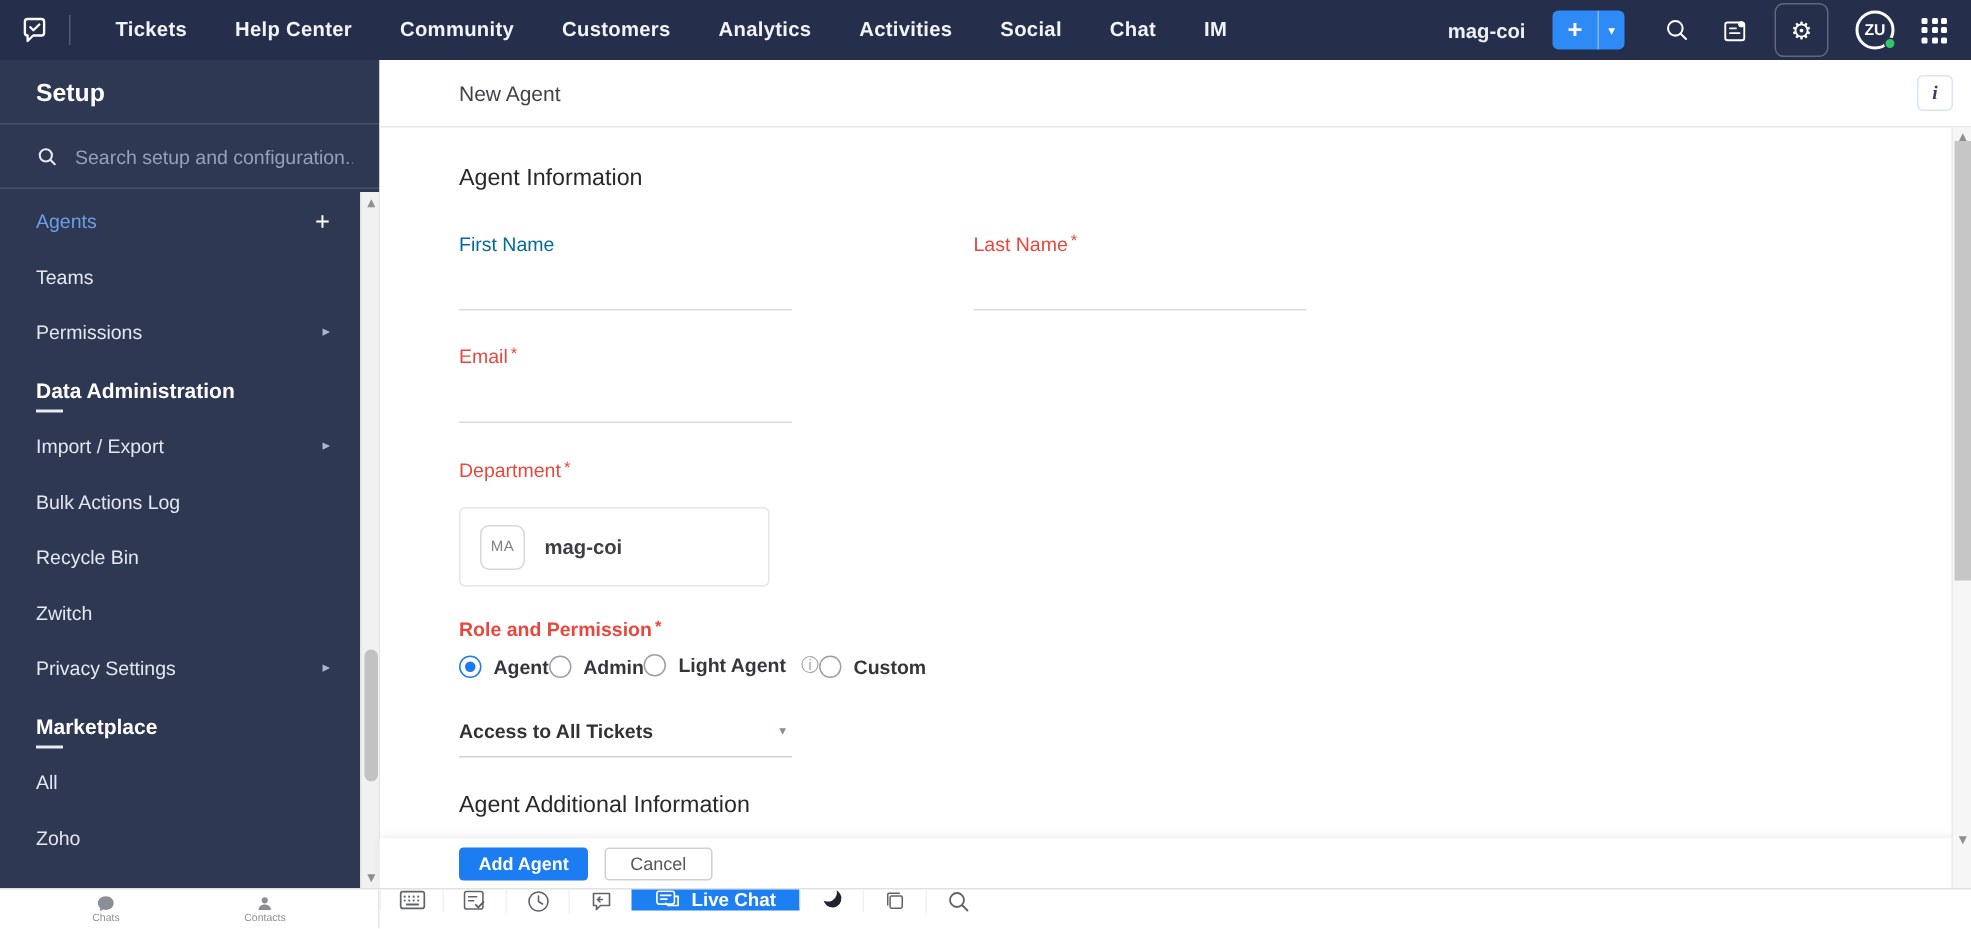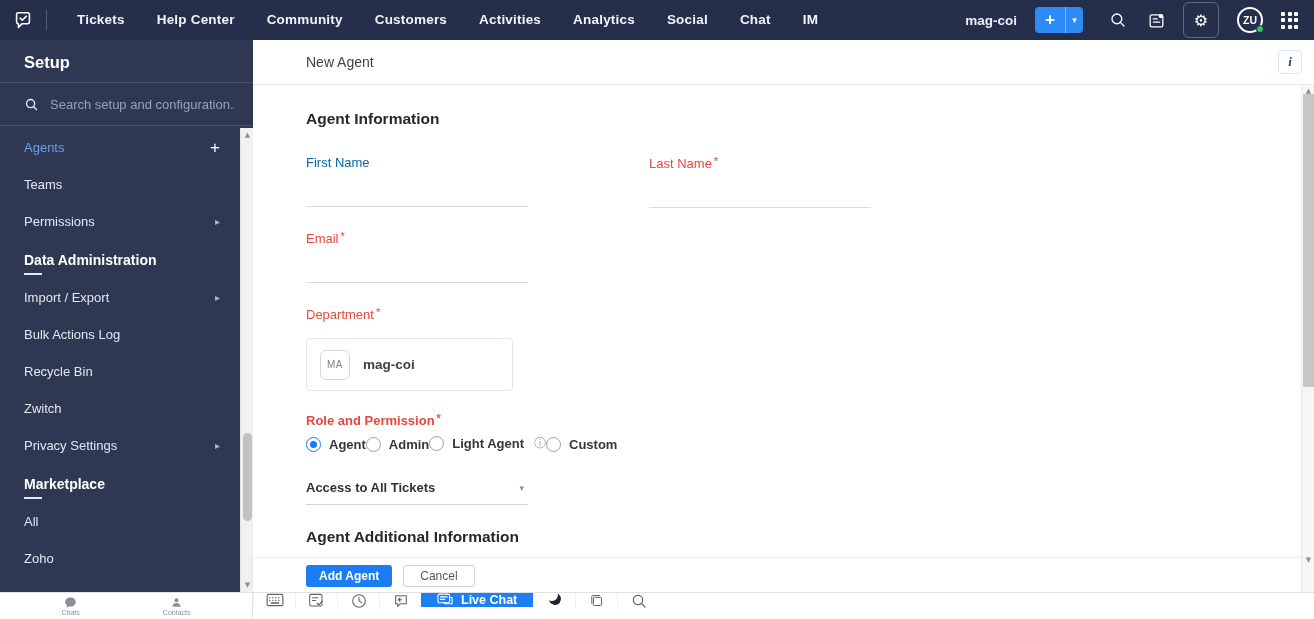--- a/index.html
+++ b/index.html
@@ -45,21 +45,21 @@
   
   .sb-scroll { position:absolute; top:88px; right:0; width:13px; bottom:0; background:#f1f1f1; border-left:1px solid #e4e4e4; }
   .sb-scroll .thumb { position:absolute; top:305px; left:2px; width:9px; height:88px; background:#c2c2c2; border-radius:5px; }
   .scroll-arrow { position:absolute; left:0; width:13px; text-align:center; font-size:7px; color:#8f8f8f; font-family:"DejaVu Sans",sans-serif; }
 
   
   .main { position:absolute; top:40px; left:253px; right:0; height:552px; background:#fff; }
   .main-header { position:relative; height:45px; border-bottom:1px solid #e7e8ea; }
   .main-title { position:absolute; left:53px; top:14px; font-size:14px; color:#3f434a; }
   .info-btn { position:absolute; right:12px; top:10px; width:24px; height:24px; border:1px solid #d7e5f4; border-radius:4px; background:#fff; display:flex; align-items:center; justify-content:center; font-family:"Liberation Serif",serif; font-style:italic; font-weight:700; font-size:13px; color:#3a3f63; cursor:pointer; }
-  .h-section { position:absolute; left:53px; font-size:15.5px; font-weight:700; color:#26292e; }
+  .h-section { position:absolute; left:53px; font-size:15.5px; font-weight:400; color:#26292e; }
   .field { position:absolute; width:222px; }
   .f-label { font-size:13px; color:#0369a1; }
   .f-label.req { color:#e8473d; }
   .f-label .ast { color:#e8473d; font-size:11px; vertical-align:3px; margin-left:2px; }
   .f-input { width:222px; border:none; border-bottom:1px solid #d9dbde; background:transparent; outline:none; height:20px; font-size:13px; color:#33373d; }
   .dept-box { position:absolute; left:53px; width:207px; height:53px; border:1px solid #e3e6ea; border-radius:4px; background:#fff; display:flex; align-items:center; padding-left:13px; gap:13px; }
   .dept-chip { width:30px; height:30px; border:1px solid #d4d8dd; border-radius:6px; display:flex; align-items:center; justify-content:center; font-size:10px; color:#7d838b; letter-spacing:.4px; background:#fff; }
   .dept-name { font-size:13.5px; font-weight:700; color:#3b3f46; }
   .radio-row { position:absolute; left:53px; display:flex; align-items:flex-end; }
   .radio-opt { display:flex; align-items:center; gap:8px; cursor:pointer; }
@@ -102,22 +102,22 @@
         <path d="M7 4 h10 a2 2 0 0 1 2 2 v8 a2 2 0 0 1 -2 2 h-6 l-4 4 v-4 a2 2 0 0 1 -2 -2 v-8 a2 2 0 0 1 2 -2 z"></path>
         <path d="M9 10 l2.2 2.2 L15.5 8"></path>
       </svg>
     </div>
     <div class="nav-sep"></div>
     <div class="nav-items">
       <span class="nav-item">Tickets</span>
       <span class="nav-item">Help Center</span>
       <span class="nav-item">Community</span>
       <span class="nav-item">Customers</span>
+      <span class="nav-item">Analytics</span>
       <span class="nav-item">Activities</span>
-      <span class="nav-item">Analytics</span>
       <span class="nav-item">Social</span>
       <span class="nav-item">Chat</span>
       <span class="nav-item">IM</span>
     </div>
     <div class="nav-right">
       <span class="org-name">mag-coi</span>
       <div class="split-btn">
         <span class="split-plus">+</span>
         <span class="split-caret">▾</span>
       </div>

